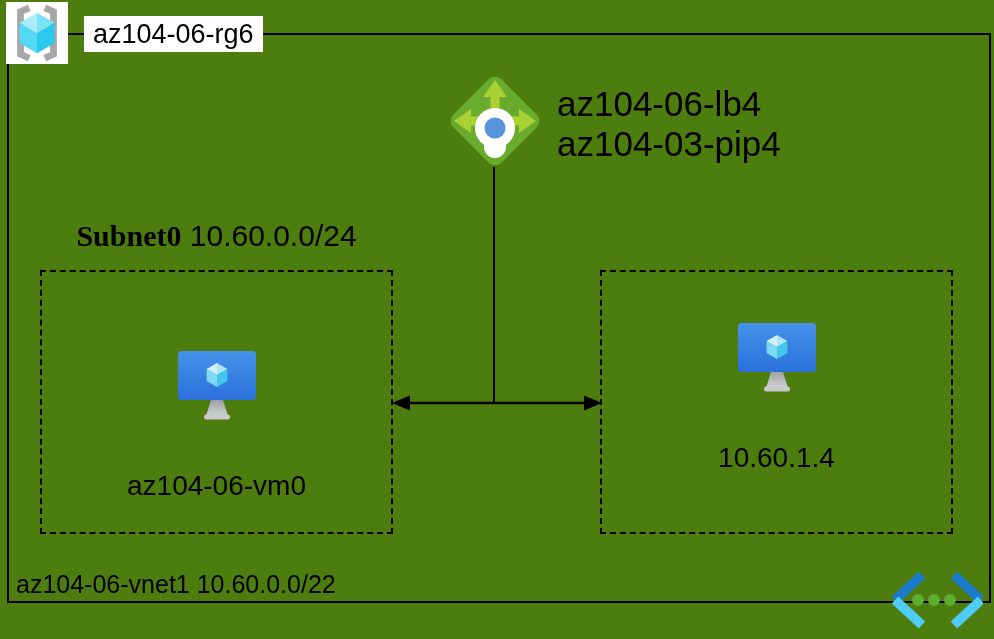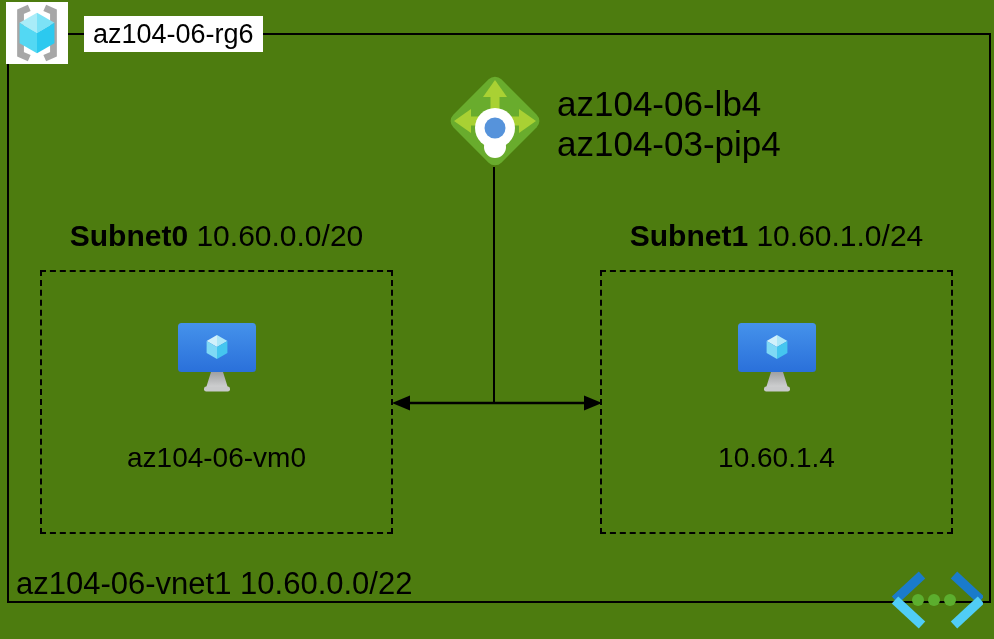--- a/index.html
+++ b/index.html
@@ -14,31 +14,31 @@
             font-size:27px;line-height:36px;white-space:nowrap;}
 
   .lb-icon{position:absolute;left:440px;top:66px;width:110px;height:110px;}
   .lb-labels{position:absolute;left:557px;top:84px;font-size:35px;line-height:40px;white-space:nowrap;}
 
   .connector-v{position:absolute;left:493px;top:167px;width:2px;height:237px;background:#000;}
   .arrow-h{position:absolute;left:391px;top:392px;width:212px;height:22px;}
 
   .subnet-label{position:absolute;top:219px;width:353px;text-align:center;
                 font-size:30px;line-height:34px;white-space:nowrap;}
-  .subnet-label .sname{font-weight:bold;}
+  .subnet-label .sname{font-weight:bold;font-family:Liberation Serif, serif;}
   .sl0{left:40px;} .sl1{left:600px;}
 
   .subnet-box{position:absolute;top:270px;width:353px;height:264px;
               border:2px dashed #000;box-sizing:border-box;
               display:flex;flex-direction:column;align-items:center;}
-  .sb0{left:40px;} .sb1{left:600px;}
+  .sb0{left:40px;justify-content:center;} .sb1{left:600px;}
   .subnet-box .vm-icon{margin-top:50px;width:80px;height:70px;}
   .vm-labels{margin-top:46px;text-align:center;font-size:28px;line-height:39px;white-space:nowrap;}
 
-  .vnet-label{position:absolute;left:16px;top:566px;font-size:31px;line-height:36px;white-space:nowrap;}
+  .vnet-label{position:absolute;left:16px;top:566px;font-size:25px;line-height:36px;white-space:nowrap;}
   .vnet-icon{position:absolute;left:889px;top:569px;width:94px;height:62px;}
 </style>
 </head>
 <body>
 
 <div class="canvas">
 
   <div class="rg-border"></div>
 
   <svg class="rg-icon" viewBox="0 0 64 64">
@@ -76,21 +76,21 @@
 
   <svg class="arrow-h" viewBox="0 0 212 22">
     <line x1="10" y1="11" x2="202" y2="11" stroke="#000" stroke-width="2.5"></line>
     <polygon points="1,11 19,3.5 19,18.5" fill="#000"></polygon>
     <polygon points="211,11 193,3.5 193,18.5" fill="#000"></polygon>
   </svg>
 
   <div class="subnet-label sl0">
     <span class="sname">Subnet0</span>
     <span> </span>
-    <span>10.60.0.0/20</span>
+    <span>10.60.0.0/24</span>
   </div>
   <div class="subnet-box sb0">
     <svg class="vm-icon" viewBox="0 0 80 70">
       <defs>
         <linearGradient id="scr0" x1="0" y1="0" x2="0" y2="1">
           <stop offset="0" stop-color="#4592EB"></stop>
             <stop offset="1" stop-color="#2A70DA"></stop>
         </linearGradient>
         <linearGradient id="std0" x1="0" y1="0" x2="0" y2="1">
           <stop offset="0" stop-color="#9FA0A1"></stop>
@@ -103,25 +103,20 @@
       <polygon points="29.6,19 40,25 40,37 29.6,31" fill="#7FD9F5"></polygon>
       <polygon points="50.4,19 40,25 40,37 50.4,31" fill="#45C6EF"></polygon>
       <polygon points="34,50 46,50 51,66 29,66" fill="url(#std0)"></polygon>
       <rect x="27" y="64.5" width="26" height="5" rx="2.2" fill="#C9CACB"></rect>
     </svg>
     <div class="vm-labels">
       <div>az104-06-vm0</div>
     </div>
   </div>
 
-  <div class="subnet-label sl1">
-    <span class="sname">Subnet1</span>
-    <span> </span>
-    <span>10.60.1.0/24</span>
-  </div>
   <div class="subnet-box sb1">
     <svg class="vm-icon" viewBox="0 0 80 70">
       <defs>
         <linearGradient id="scr1" x1="0" y1="0" x2="0" y2="1">
           <stop offset="0" stop-color="#4592EB"></stop>
             <stop offset="1" stop-color="#2A70DA"></stop>
         </linearGradient>
         <linearGradient id="std1" x1="0" y1="0" x2="0" y2="1">
           <stop offset="0" stop-color="#9FA0A1"></stop>
             <stop offset="1" stop-color="#D2D3D4"></stop>

